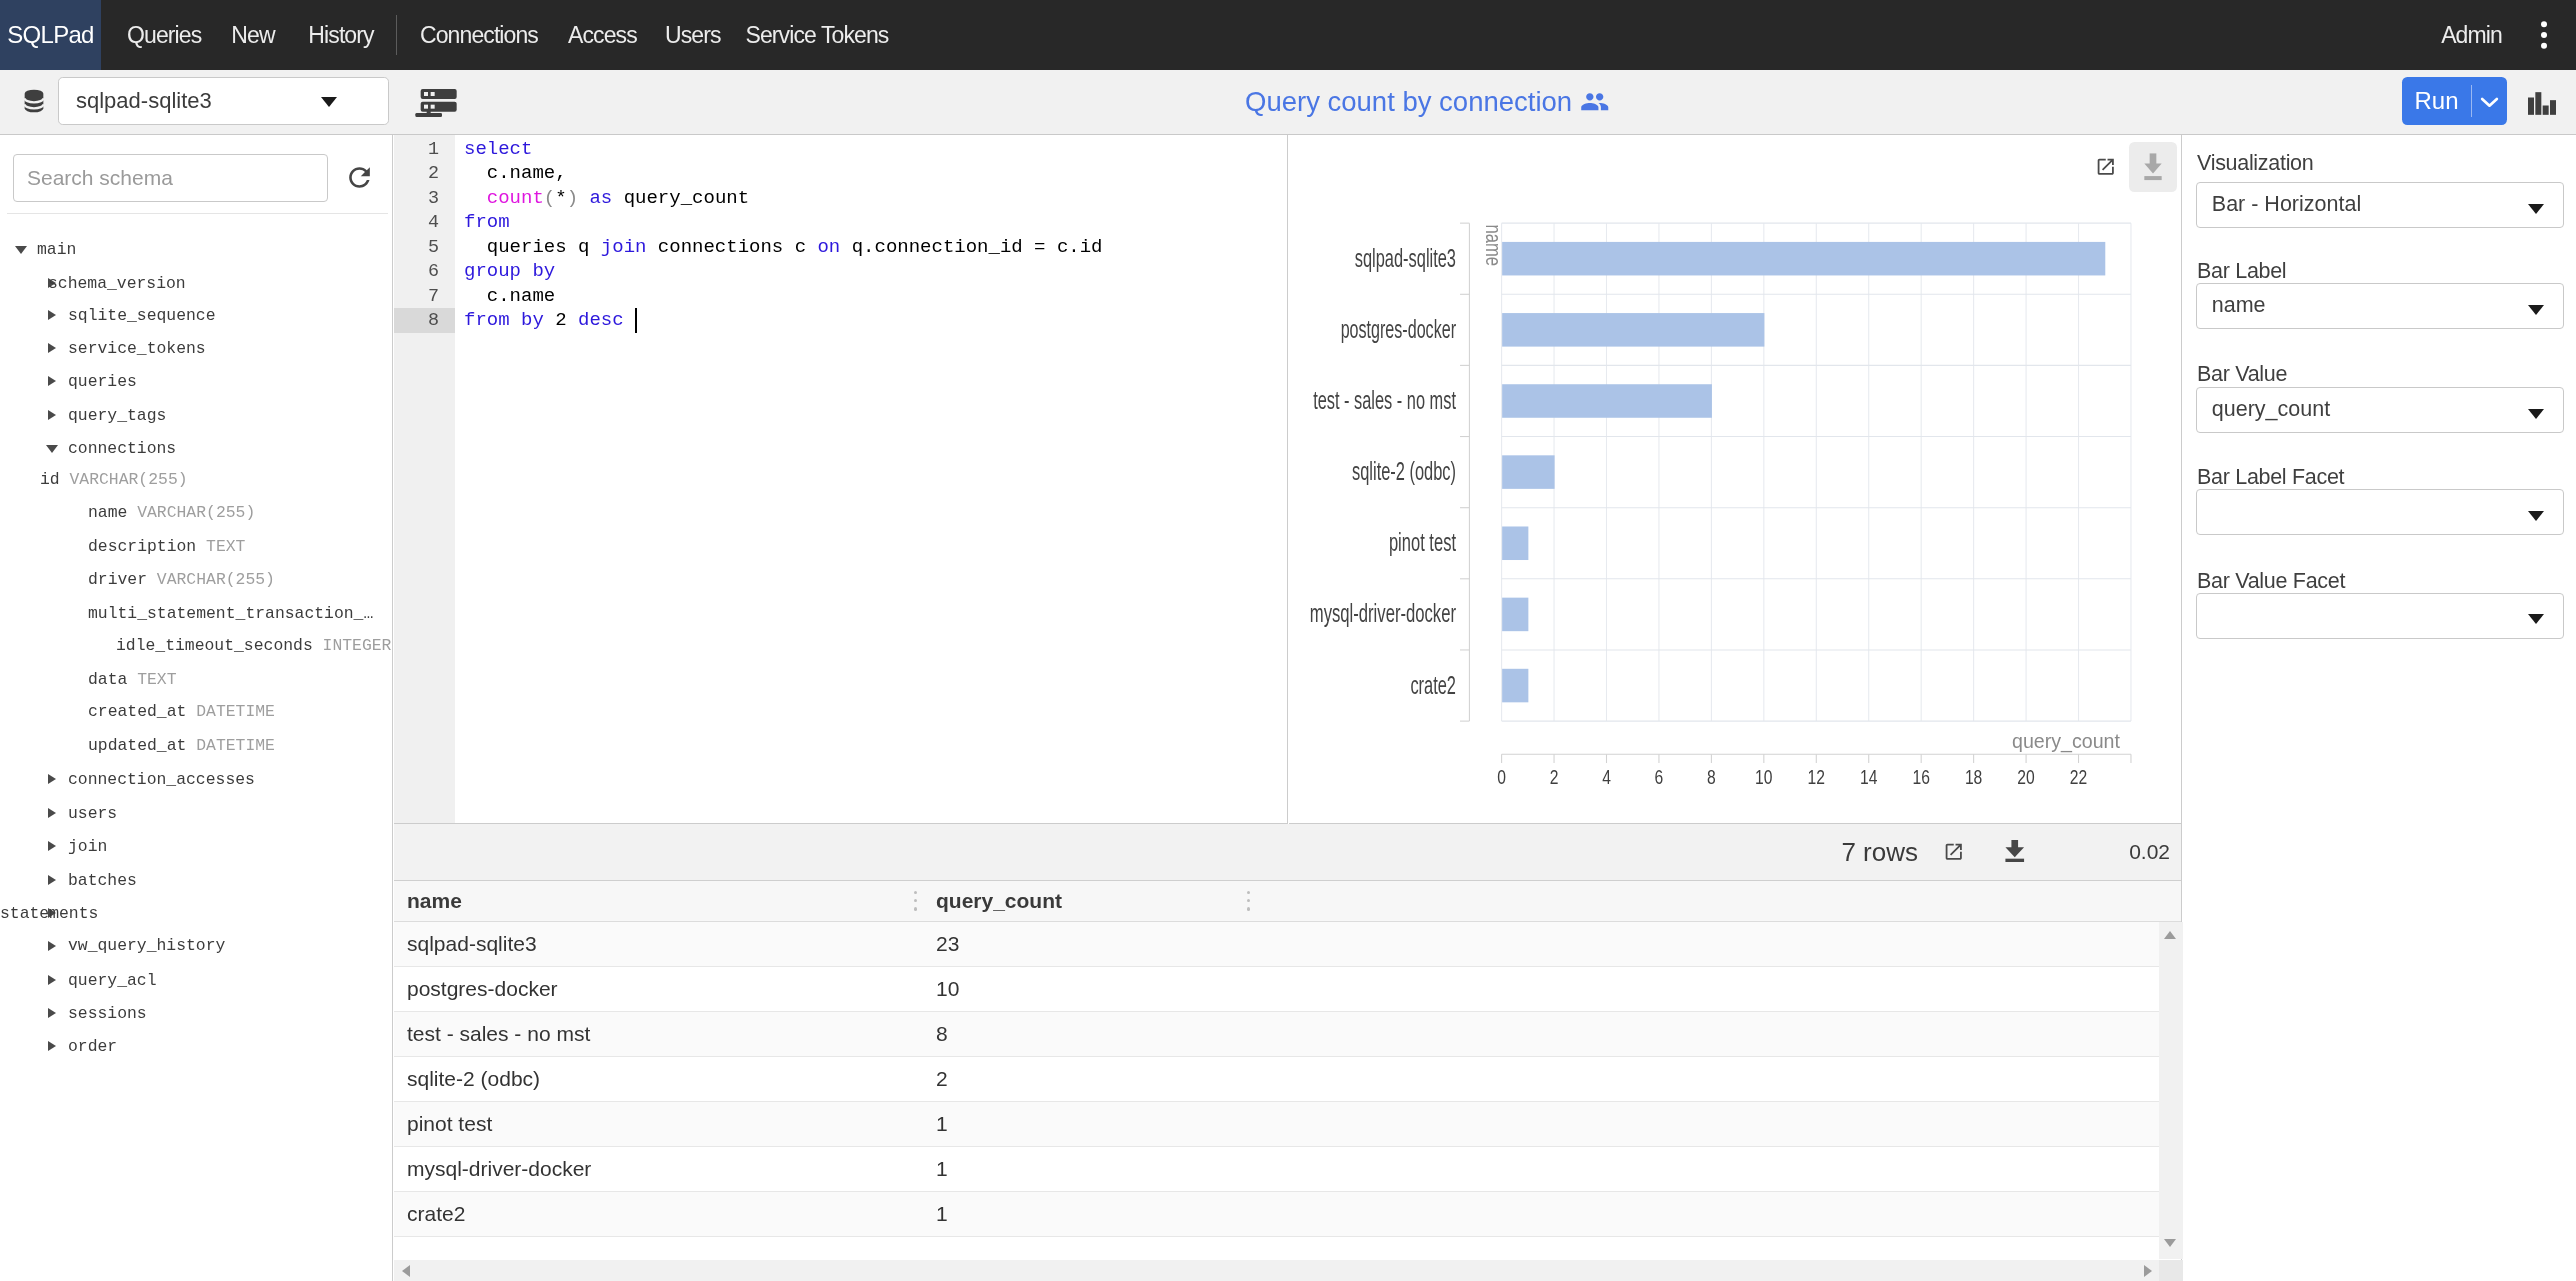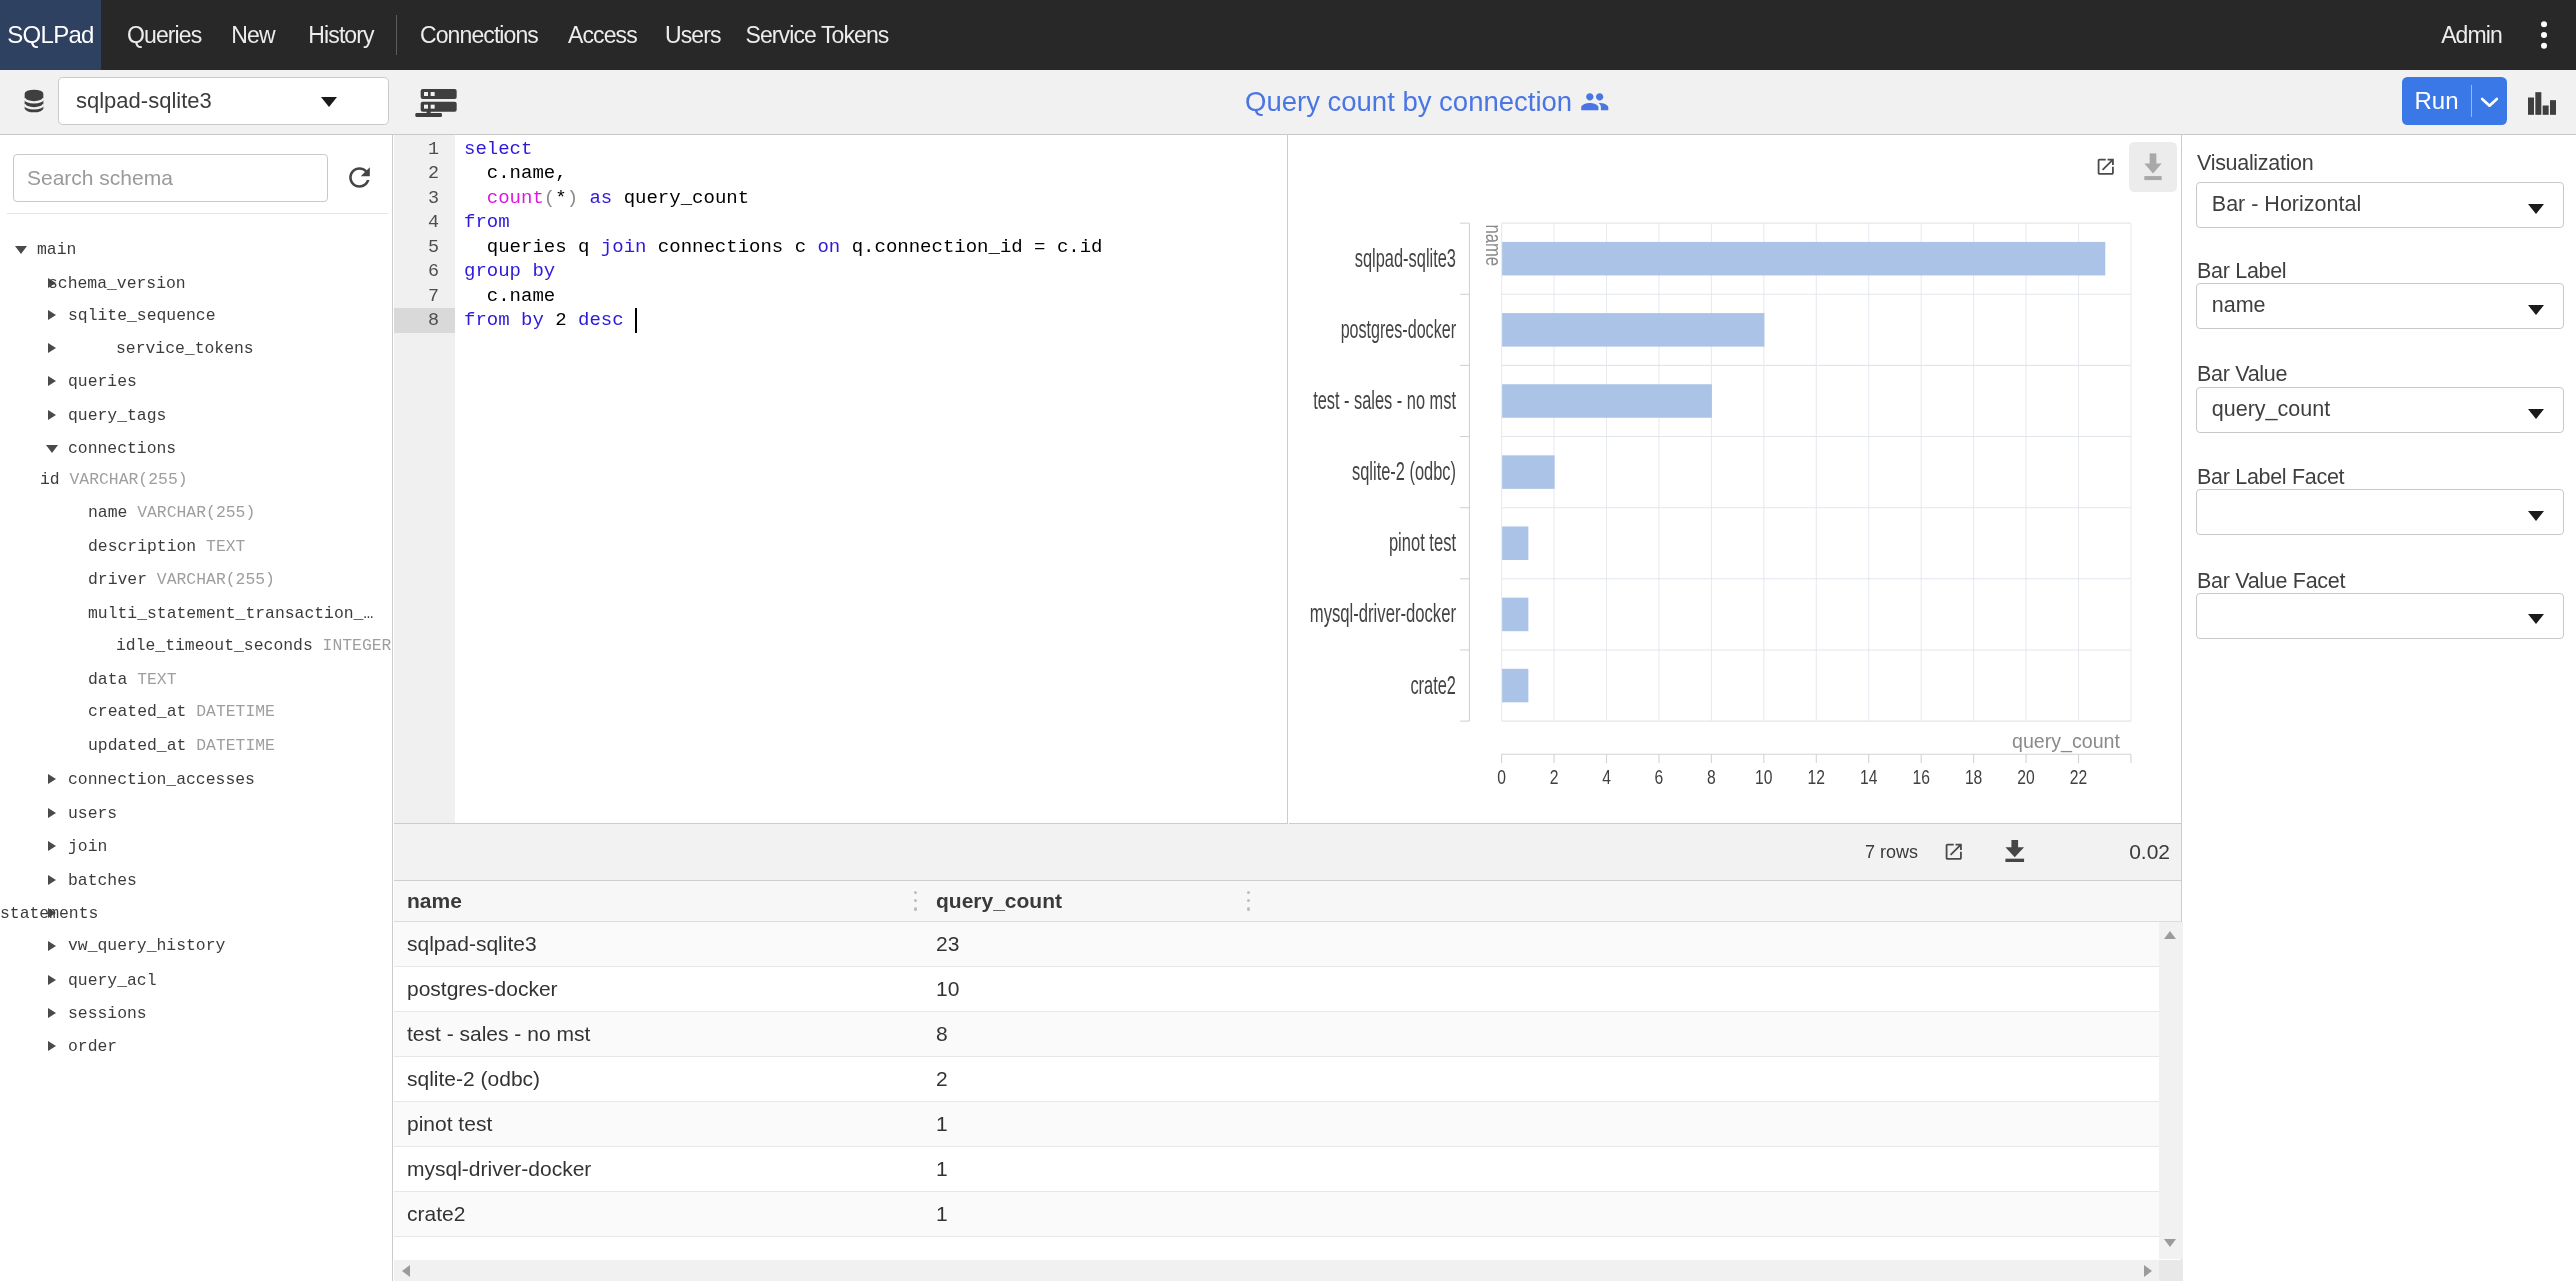--- a/index.html
+++ b/index.html
@@ -123,21 +123,21 @@
   </svg>
 <div class="abs" style="left:6.7px;top:213px;width:381px;height:0.7px;background:#e5e5e5;"></div>
 <div id="tree">
     <div class="tri-d" style="left:15.4px;top:246px;position:absolute;"></div>
     <div class="treerow" style="top:234px;padding-left:37px;">main</div>
     <div class="tri-r" style="left:48px;top:278px;position:absolute;"></div>
     <div class="treerow" style="top:268px;padding-left:48px;">schema_version</div>
     <div class="tri-r" style="left:48px;top:310px;position:absolute;"></div>
     <div class="treerow" style="top:300px;padding-left:68px;">sqlite_sequence</div>
     <div class="tri-r" style="left:48px;top:343px;position:absolute;"></div>
-    <div class="treerow" style="top:333px;padding-left:68px;margin-left:48px;">service_tokens</div>
+    <div class="treerow" style="top:333px;padding-left:68px;">service_tokens</div>
     <div class="tri-r" style="left:48px;top:376px;position:absolute;"></div>
     <div class="treerow" style="top:366px;padding-left:68px;">queries</div>
     <div class="tri-r" style="left:48px;top:410px;position:absolute;"></div>
     <div class="treerow" style="top:400px;padding-left:68px;">query_tags</div>
     <div class="tri-d" style="left:46px;top:445px;position:absolute;"></div>
     <div class="treerow" style="top:433px;padding-left:68px;">connections</div>
     <div class="treerow" style="top:464px;padding-left:40px;">id <span class="typ">VARCHAR(255)</span></div>
     <div class="treerow" style="top:497px;padding-left:88px;">name <span class="typ">VARCHAR(255)</span></div>
     <div class="treerow" style="top:531px;padding-left:88px;">description <span class="typ">TEXT</span></div>
     <div class="treerow" style="top:564px;padding-left:88px;">driver <span class="typ">VARCHAR(255)</span></div>
@@ -287,21 +287,21 @@
 <div class="visbox" style="top:387px;">query_count</div>
 <div class="viscaret" style="top:409px;"></div>
 <div class="vislabel" style="top:463px;">Bar Label Facet</div>
 <div class="visbox" style="top:489px;"></div>
 <div class="viscaret" style="top:511px;"></div>
 <div class="vislabel" style="top:567px;">Bar Value Facet</div>
 <div class="visbox" style="top:593px;"></div>
 <div class="viscaret" style="top:614px;"></div>
 
 <div id="resbar"></div>
-<div class="abs" style="left:1778px;top:824px;width:140px;height:56px;line-height:56px;font-size:18px;color:#3a3a3a;text-align:right;">7 rows</div>
+<div class="abs" style="left:1778px;top:824px;width:140px;height:56px;line-height:56px;font-size:26px;color:#3a3a3a;text-align:right;">7 rows</div>
 <svg class="abs" style="left:1943px;top:841px;" width="21.5" height="21.5" viewBox="0 0 24 24">
     <path fill="#4a4a4a" d="M19 19H5V5h7V3H5c-1.11 0-2 .9-2 2v14c0 1.1.89 2 2 2h14c1.1 0 2-.9 2-2v-7h-2v7zM14 3v2h3.59l-9.83 9.83 1.41 1.41L19 6.41V10h2V3h-7z"></path>
   </svg>
 <svg class="abs" style="left:2004px;top:840px;" width="21.5" height="22" viewBox="0 0 32 33">
   <rect x="11" y="0" width="10" height="12" fill="#464646"></rect>
   <polygon points="2,11 30,11 16,26" fill="#464646"></polygon>
   <rect x="2" y="28" width="28" height="5.5" fill="#464646"></rect>
 </svg>
 <div class="abs" style="left:2046px;top:824px;width:124px;height:56px;line-height:56px;font-size:21px;color:#3a3a3a;text-align:right;">0.02 seconds</div>
 

